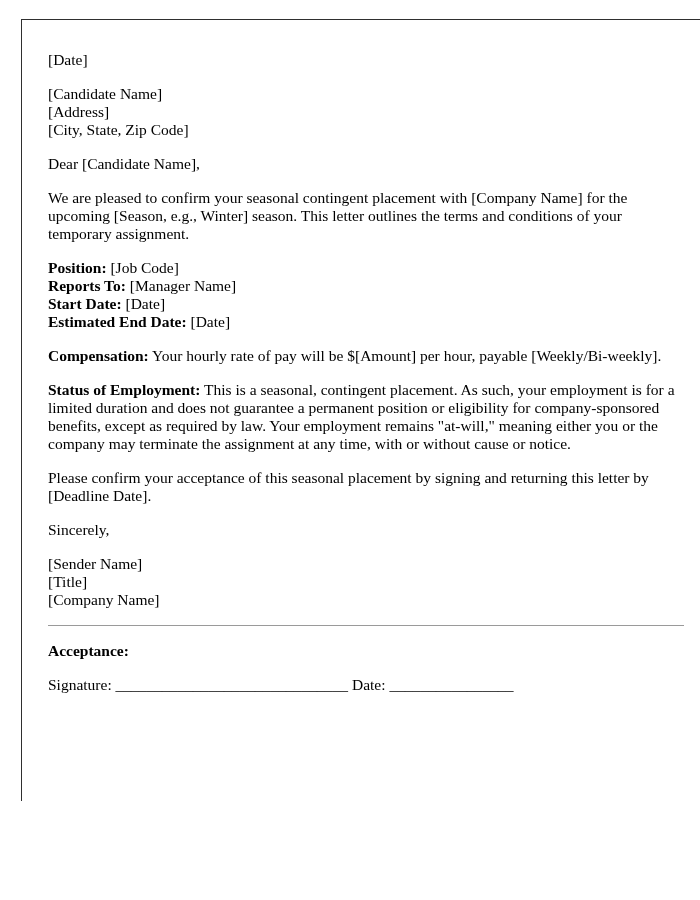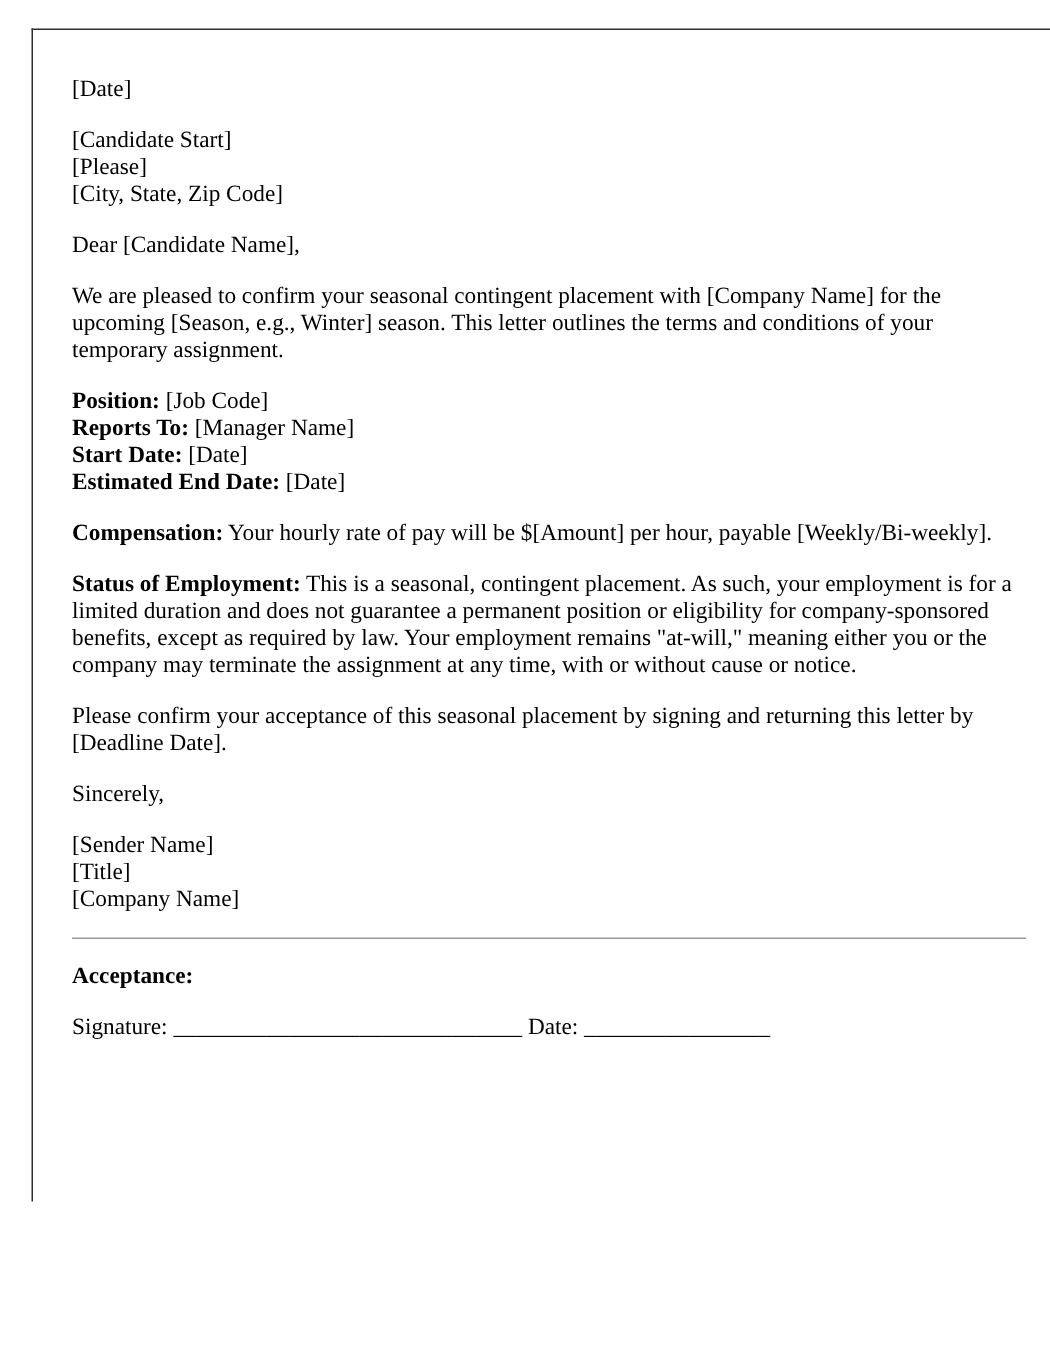--- a/index.html
+++ b/index.html
@@ -44,22 +44,22 @@
   }
 </style>
 </head>
 <body>
 
 <div class="page">
 
   <p>[Date]</p>
 
   <p>
-    <span class="block-line">[Candidate Start]</span><br>
-    <span class="block-line">[Please]</span><br>
+    <span class="block-line">[Candidate Name]</span><br>
+    <span class="block-line">[Address]</span><br>
     <span class="block-line">[City, State, Zip Code]</span>
   </p>
 
   <p>Dear [Candidate Name],</p>
 
   <p>We are pleased to confirm your seasonal contingent placement with [Company Name] for the upcoming [Season, e.g., Winter] season. This letter outlines the terms and conditions of your temporary assignment.</p>
 
   <p>
     <b>Position:</b>
     <span>[Job Code]</span><br>

